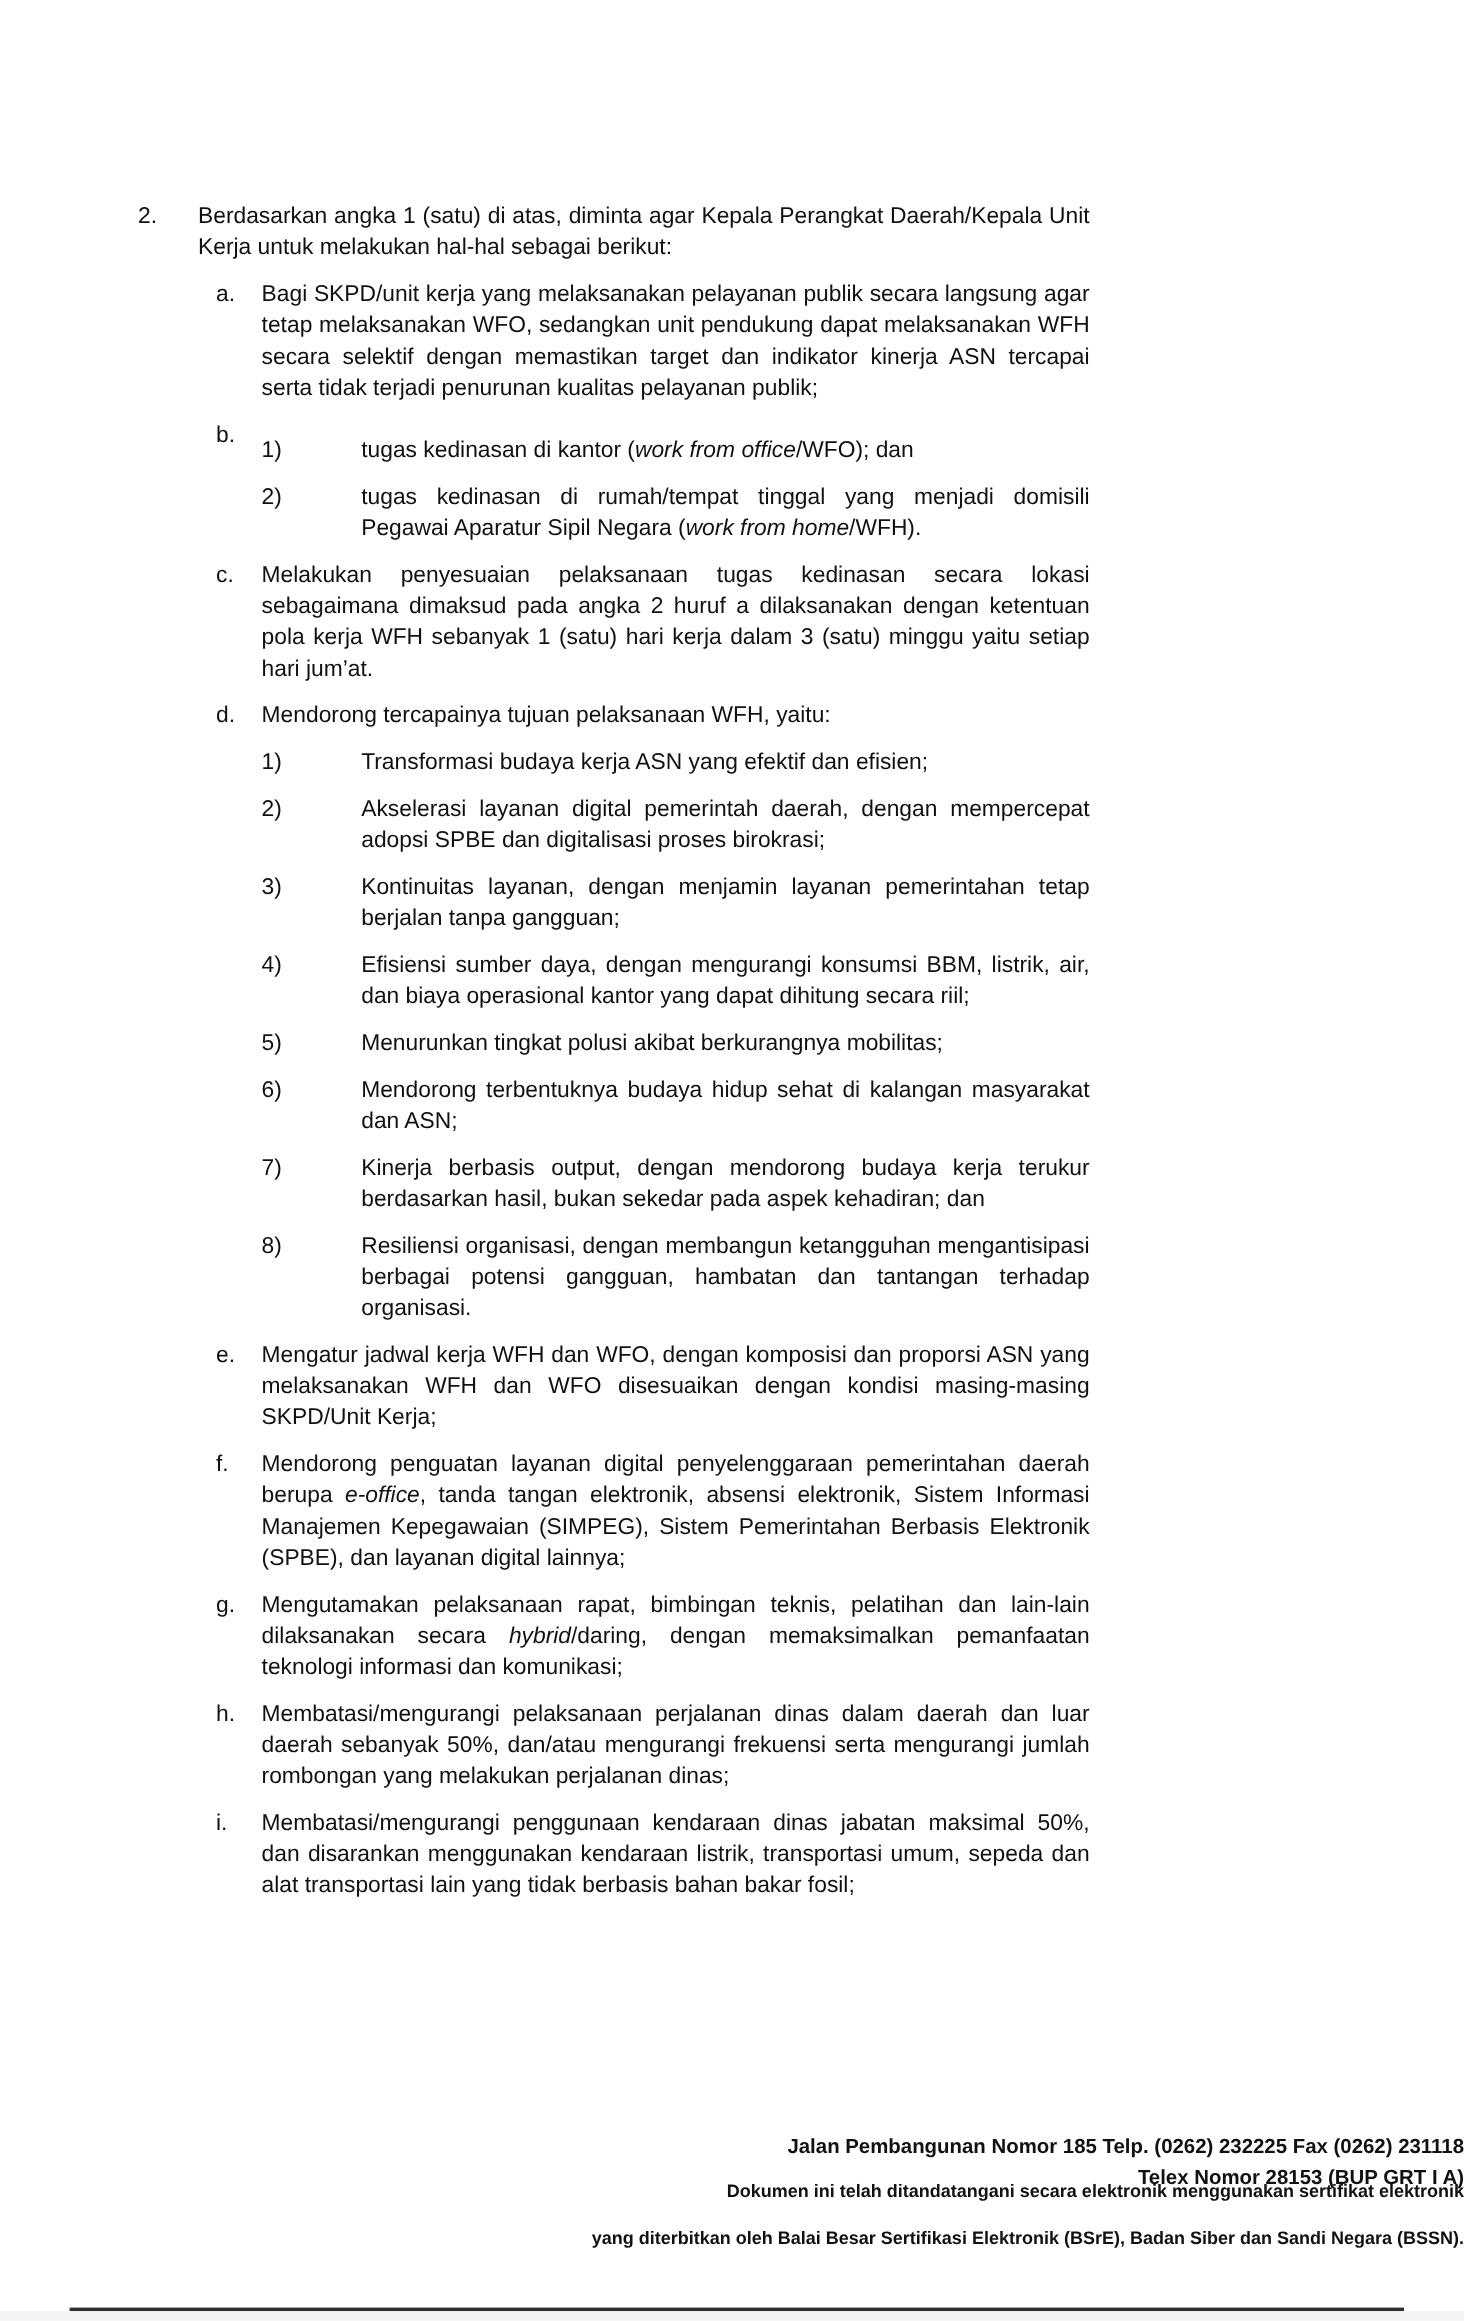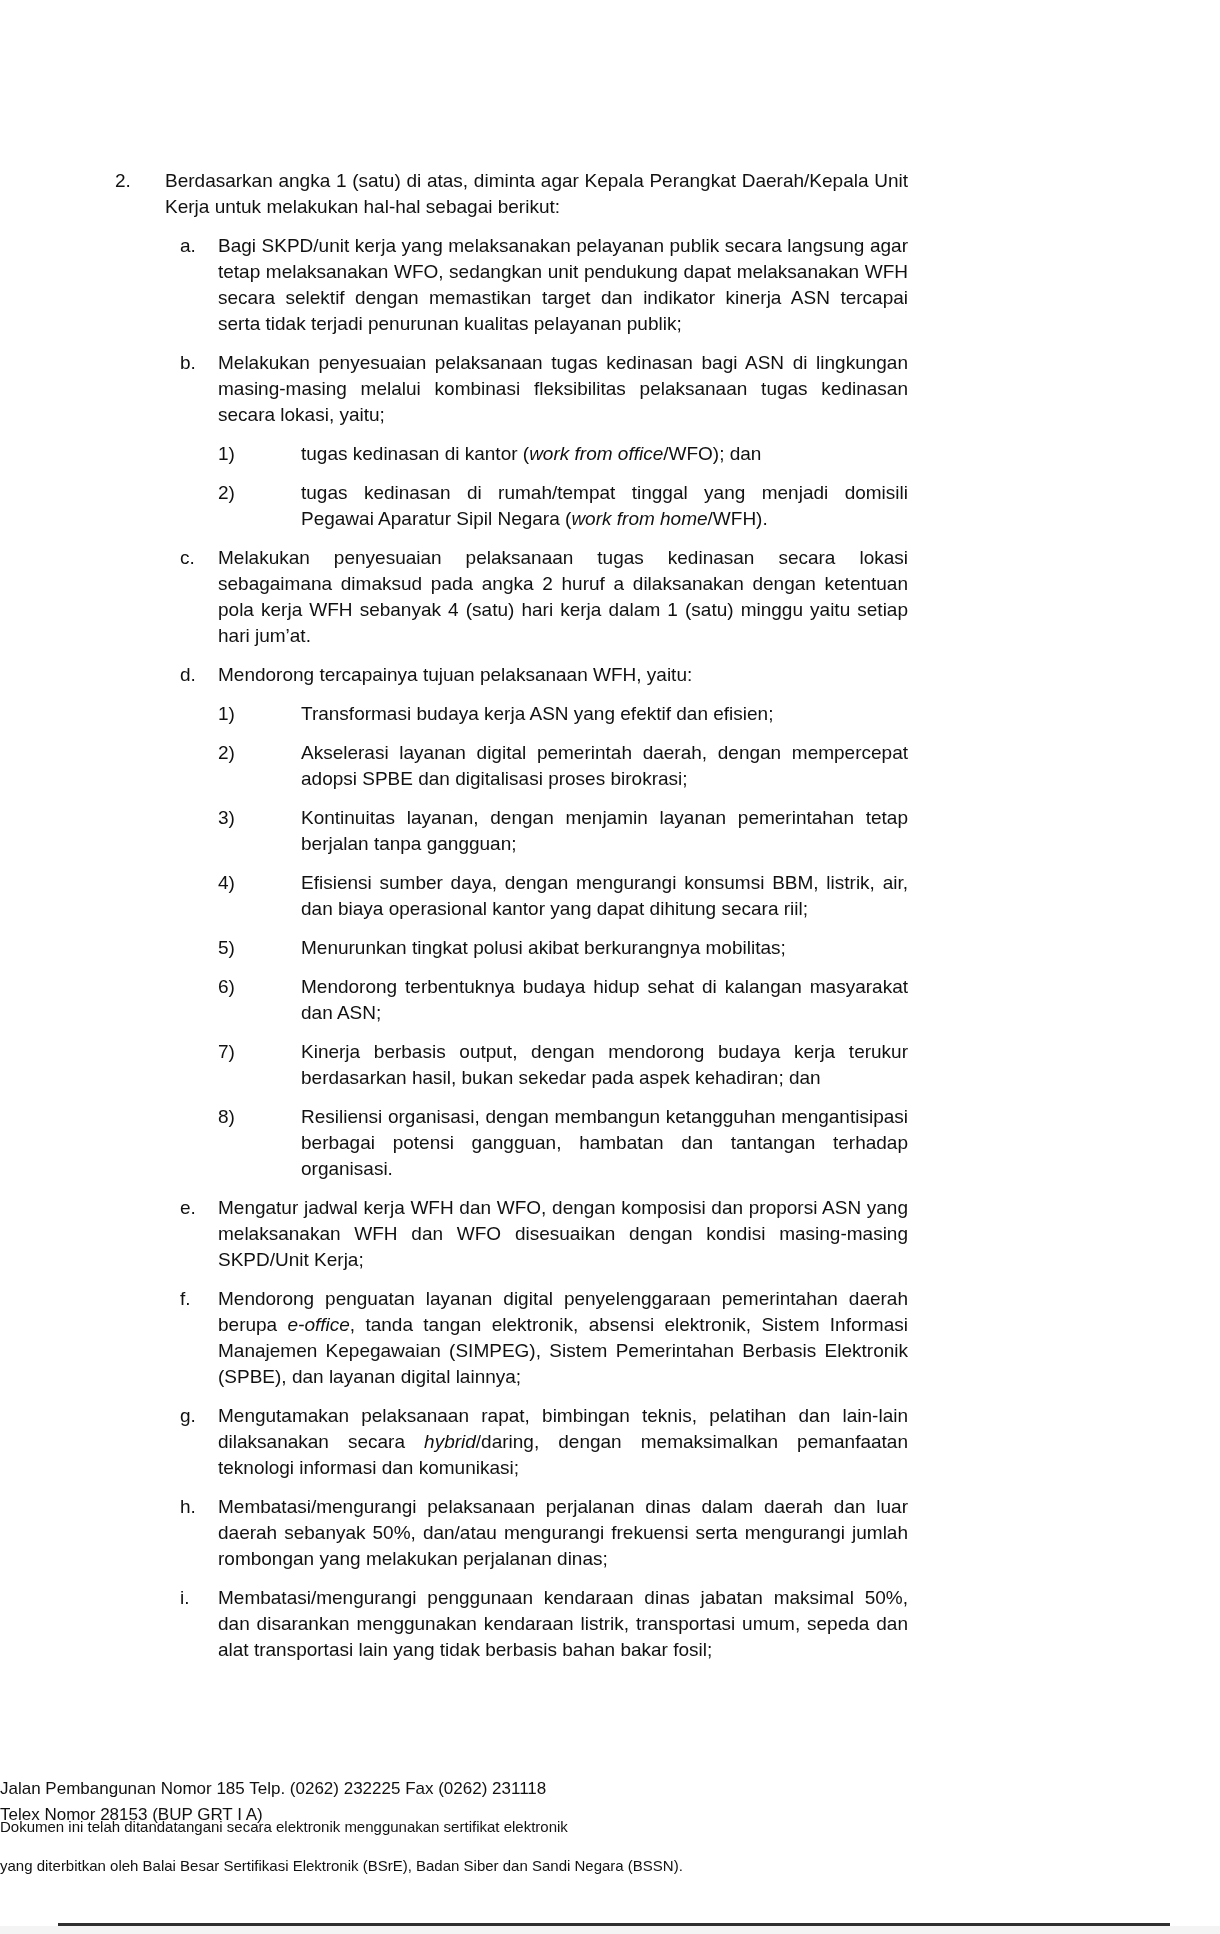--- a/index.html
+++ b/index.html
@@ -29,21 +29,22 @@
   .subs { margin-top: 13px; }
   .subs .row:last-child { margin-bottom: 0; }
   .lbl2 { width: 35px; flex: none; }
   .body2 { flex: 1; min-width: 0; margin-left: 48px; }
   .it { font-style: italic; }
   .footer {
     position: absolute;
     left: 0;
     top: 1776px;
     width: 1220px;
-    text-align: left;
+    text-align: right;
+    font-weight: bold;
   }
   .f-big { font-size: 17px; line-height: 26px; }
   .f-small { font-size: 15px; line-height: 22px; margin-top: 17px; }
   .f-note1 { margin-top: -12px; }
   .bottom-rule {
     position: absolute;
     left: 58px;
     top: 1923px;
     width: 1112px;
     height: 3px;
@@ -71,39 +72,38 @@
     <div class="lbl1">a.</div>
     <div class="body1">
       <div class="ptext"><span>Bagi SKPD/unit kerja yang melaksanakan pelayanan publik secara langsung agar tetap melaksanakan WFO, sedangkan unit pendukung dapat melaksanakan WFH secara selektif dengan memastikan target dan indikator kinerja ASN tercapai serta tidak terjadi penurunan kualitas pelayanan publik;</span></div>
 
     </div>
   </div>
 
   <div class="row">
     <div class="lbl1">b.</div>
     <div class="body1">
-      <div class="ptext"><span>Melakukan penyesuaian pelaksanaan tugas kedinasan bagi ASN di lingkungan masing-masing melalui kombinasi fleksibilitas pelaksanaan tugas kedinasan secara lokasi, yaitu;</span></div>
       <div class="subs">
   <div class="row">
     <div class="lbl2">1)</div>
     <div class="body2"><span>tugas kedinasan di kantor (</span><span class="it">work from office</span><span>/WFO); dan</span></div>
   </div>
 
   <div class="row">
     <div class="lbl2">2)</div>
     <div class="body2"><span>tugas kedinasan di rumah/tempat tinggal yang menjadi domisili Pegawai Aparatur Sipil Negara (</span><span class="it">work from home</span><span>/WFH).</span></div>
   </div>
 </div>
     </div>
   </div>
 
   <div class="row">
     <div class="lbl1">c.</div>
     <div class="body1">
-      <div class="ptext"><span>Melakukan penyesuaian pelaksanaan tugas kedinasan secara lokasi sebagaimana dimaksud pada angka 2 huruf a dilaksanakan dengan ketentuan pola kerja WFH sebanyak 4 (satu) hari kerja dalam 1 (satu) minggu yaitu setiap hari jum’at.</span></div>
+      <div class="ptext"><span>Melakukan penyesuaian pelaksanaan tugas kedinasan secara lokasi sebagaimana dimaksud pada angka 2 huruf a dilaksanakan dengan ketentuan pola kerja WFH sebanyak 1 (satu) hari kerja dalam 3 (satu) minggu yaitu setiap hari jum’at.</span></div>
 
     </div>
   </div>
 
   <div class="row">
     <div class="lbl1">d.</div>
     <div class="body1">
       <div class="ptext"><span>Mendorong tercapainya tujuan pelaksanaan WFH, yaitu:</span></div>
       <div class="subs">
   <div class="row">

